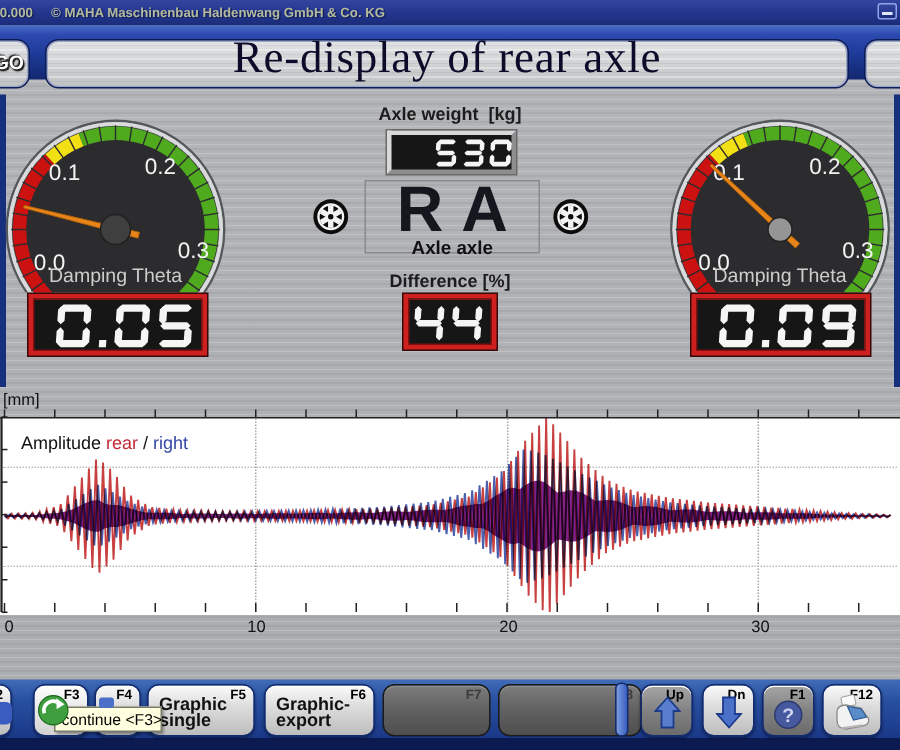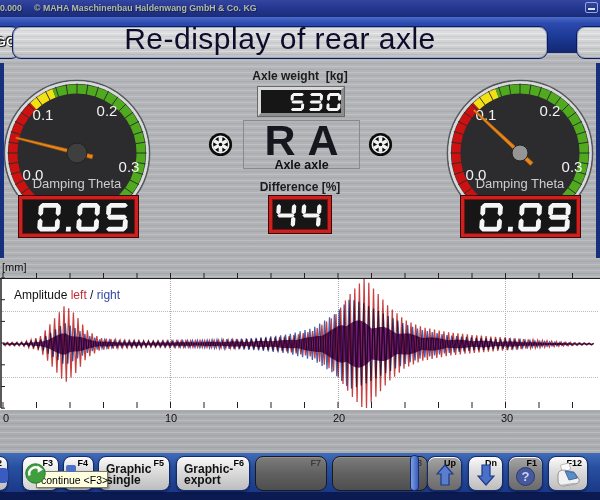--- a/index.html
+++ b/index.html
@@ -20,21 +20,21 @@
 #minbox div { position:absolute; left:2px; bottom:2px; width:7px; height:2px; background:#dfe6fa; }
 
 
 #banner { left:0; top:17px; width:600px; height:36px;
   background:linear-gradient(180deg,#4a6cc8 0,#2c49ae 18%,#1c3a96 55%,#12276e 100%);padding-left:18px; }
 .plate { position:absolute; border-radius:9px; border:1px solid #0d1c55;
   background:
     repeating-linear-gradient(180deg, rgba(255,255,255,.35) 0 1px, rgba(255,255,255,0) 1px 3px, rgba(0,0,0,.06) 3px 4px, rgba(0,0,0,0) 4px 6px),
     linear-gradient(180deg,#e2e3e5,#bfc1c3);
   box-shadow:inset 0 0 0 1px #9aa6c8; }
-#titleplate { left:12px; top:9px; width:536px; height:33px; }
+#titleplate { left:30px; top:9px; width:536px; height:33px;font-family:Liberation Serif, serif; }
 #titletext { position:absolute; left:0; top:-5px; width:100%; text-align:center;
   font-size:30px; letter-spacing:0.5px; color:#0c0c2a; }
 #goplate { left:-30px; top:9px; width:50px; height:33px; }
 #gotext { position:absolute; right:3px; top:7px; font-size:13px; font-weight:bold; color:#fff;
   text-shadow:1px 1px 1px #000, -1px -1px 1px #000; }
 #rplate { left:576px; top:9px; width:50px; height:33px; }
 
 
 .sidestrip { top:63px; width:4px; height:195px; background:#16307e; }
 
@@ -307,21 +307,21 @@
   <line x1="1" y1="6" x2="1" y2="136" stroke="#222" stroke-width="1.5"></line>
   <line x1="1" y1="6.0" x2="5" y2="6.0" stroke="#222" stroke-width="1"></line>
       <line x1="1" y1="27.7" x2="5" y2="27.7" stroke="#222" stroke-width="1"></line>
       <line x1="1" y1="49.4" x2="5" y2="49.4" stroke="#222" stroke-width="1"></line>
       <line x1="1" y1="71.1" x2="5" y2="71.1" stroke="#222" stroke-width="1"></line>
       <line x1="1" y1="92.8" x2="5" y2="92.8" stroke="#222" stroke-width="1"></line>
       <line x1="1" y1="114.5" x2="5" y2="114.5" stroke="#222" stroke-width="1"></line>
       <line x1="1" y1="136.2" x2="5" y2="136.2" stroke="#222" stroke-width="1"></line>
 </svg>
 <div class="abs" id="mml">[mm]</div>
-<div class="abs" id="ampl">Amplitude <span style="color:#c22a35">left</span> / <span style="color:#3347a5">right</span></div>
+<div class="abs" id="ampl">Amplitude <span style="color:#c22a35">rear</span> / <span style="color:#3347a5">right</span></div>
 <div class="xlab" style="left:6px">0</div>
 <div class="xlab" style="left:171px">10</div>
 <div class="xlab" style="left:339px">20</div>
 <div class="xlab" style="left:507px">30</div>
 
 <div class="abs" id="toolbar"></div>
 <div class="abs" id="toolbot"></div>
 
 <div class="btn" style="left:-30px;width:38px">
       <span class="fk">F2</span>

